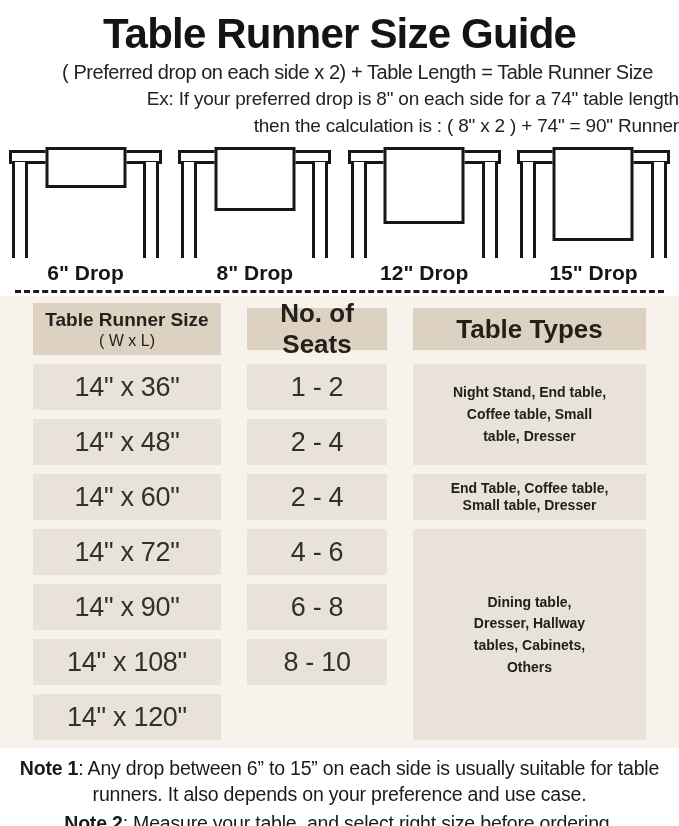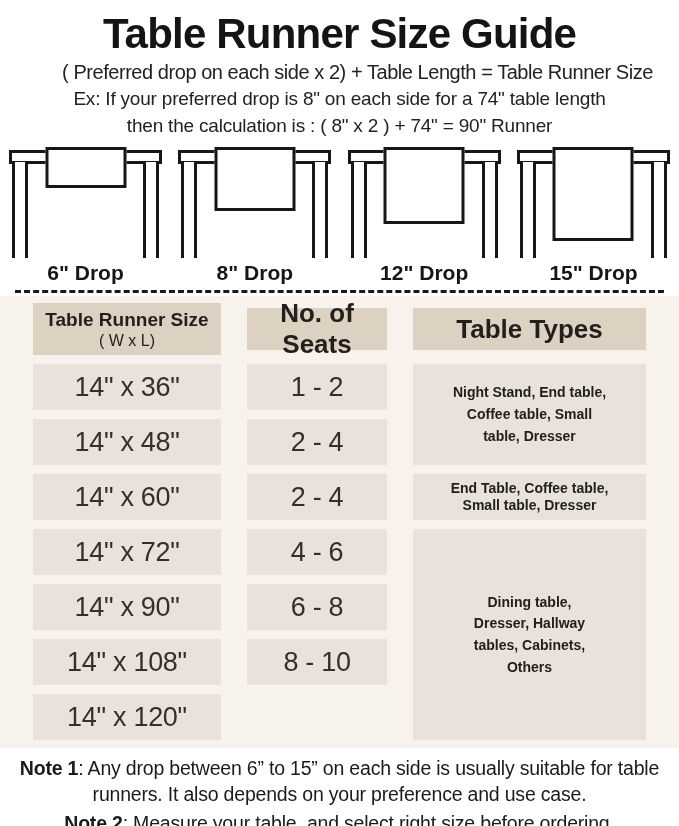--- a/index.html
+++ b/index.html
@@ -18,21 +18,21 @@
     margin: 0; padding-top: 12px;
     text-align: center;
     font-size: 42px; font-weight: 700; line-height: 1.05;
     letter-spacing: -0.8px; color: #141414;
   }
   .formula {
     margin: 4px 0 0; text-align: center;
     font-size: 20px; line-height: 1.25; letter-spacing: -0.45px; color: #222; padding-left: 36px;
   }
   .ex-line {
-    margin: 2px 0 0; text-align: center;
+    margin: 2px 0 0; text-align: right;
     font-size: 19px; line-height: 1.3; letter-spacing: -0.2px; color: #222;
   }
 
   
   .illos {
     display: flex; justify-content: space-between;
     padding: 0 9px; height: 112px; margin-top: 8px;
   }
   .illo { position: relative; width: 153px; height: 112px; }
   .tabletop {

